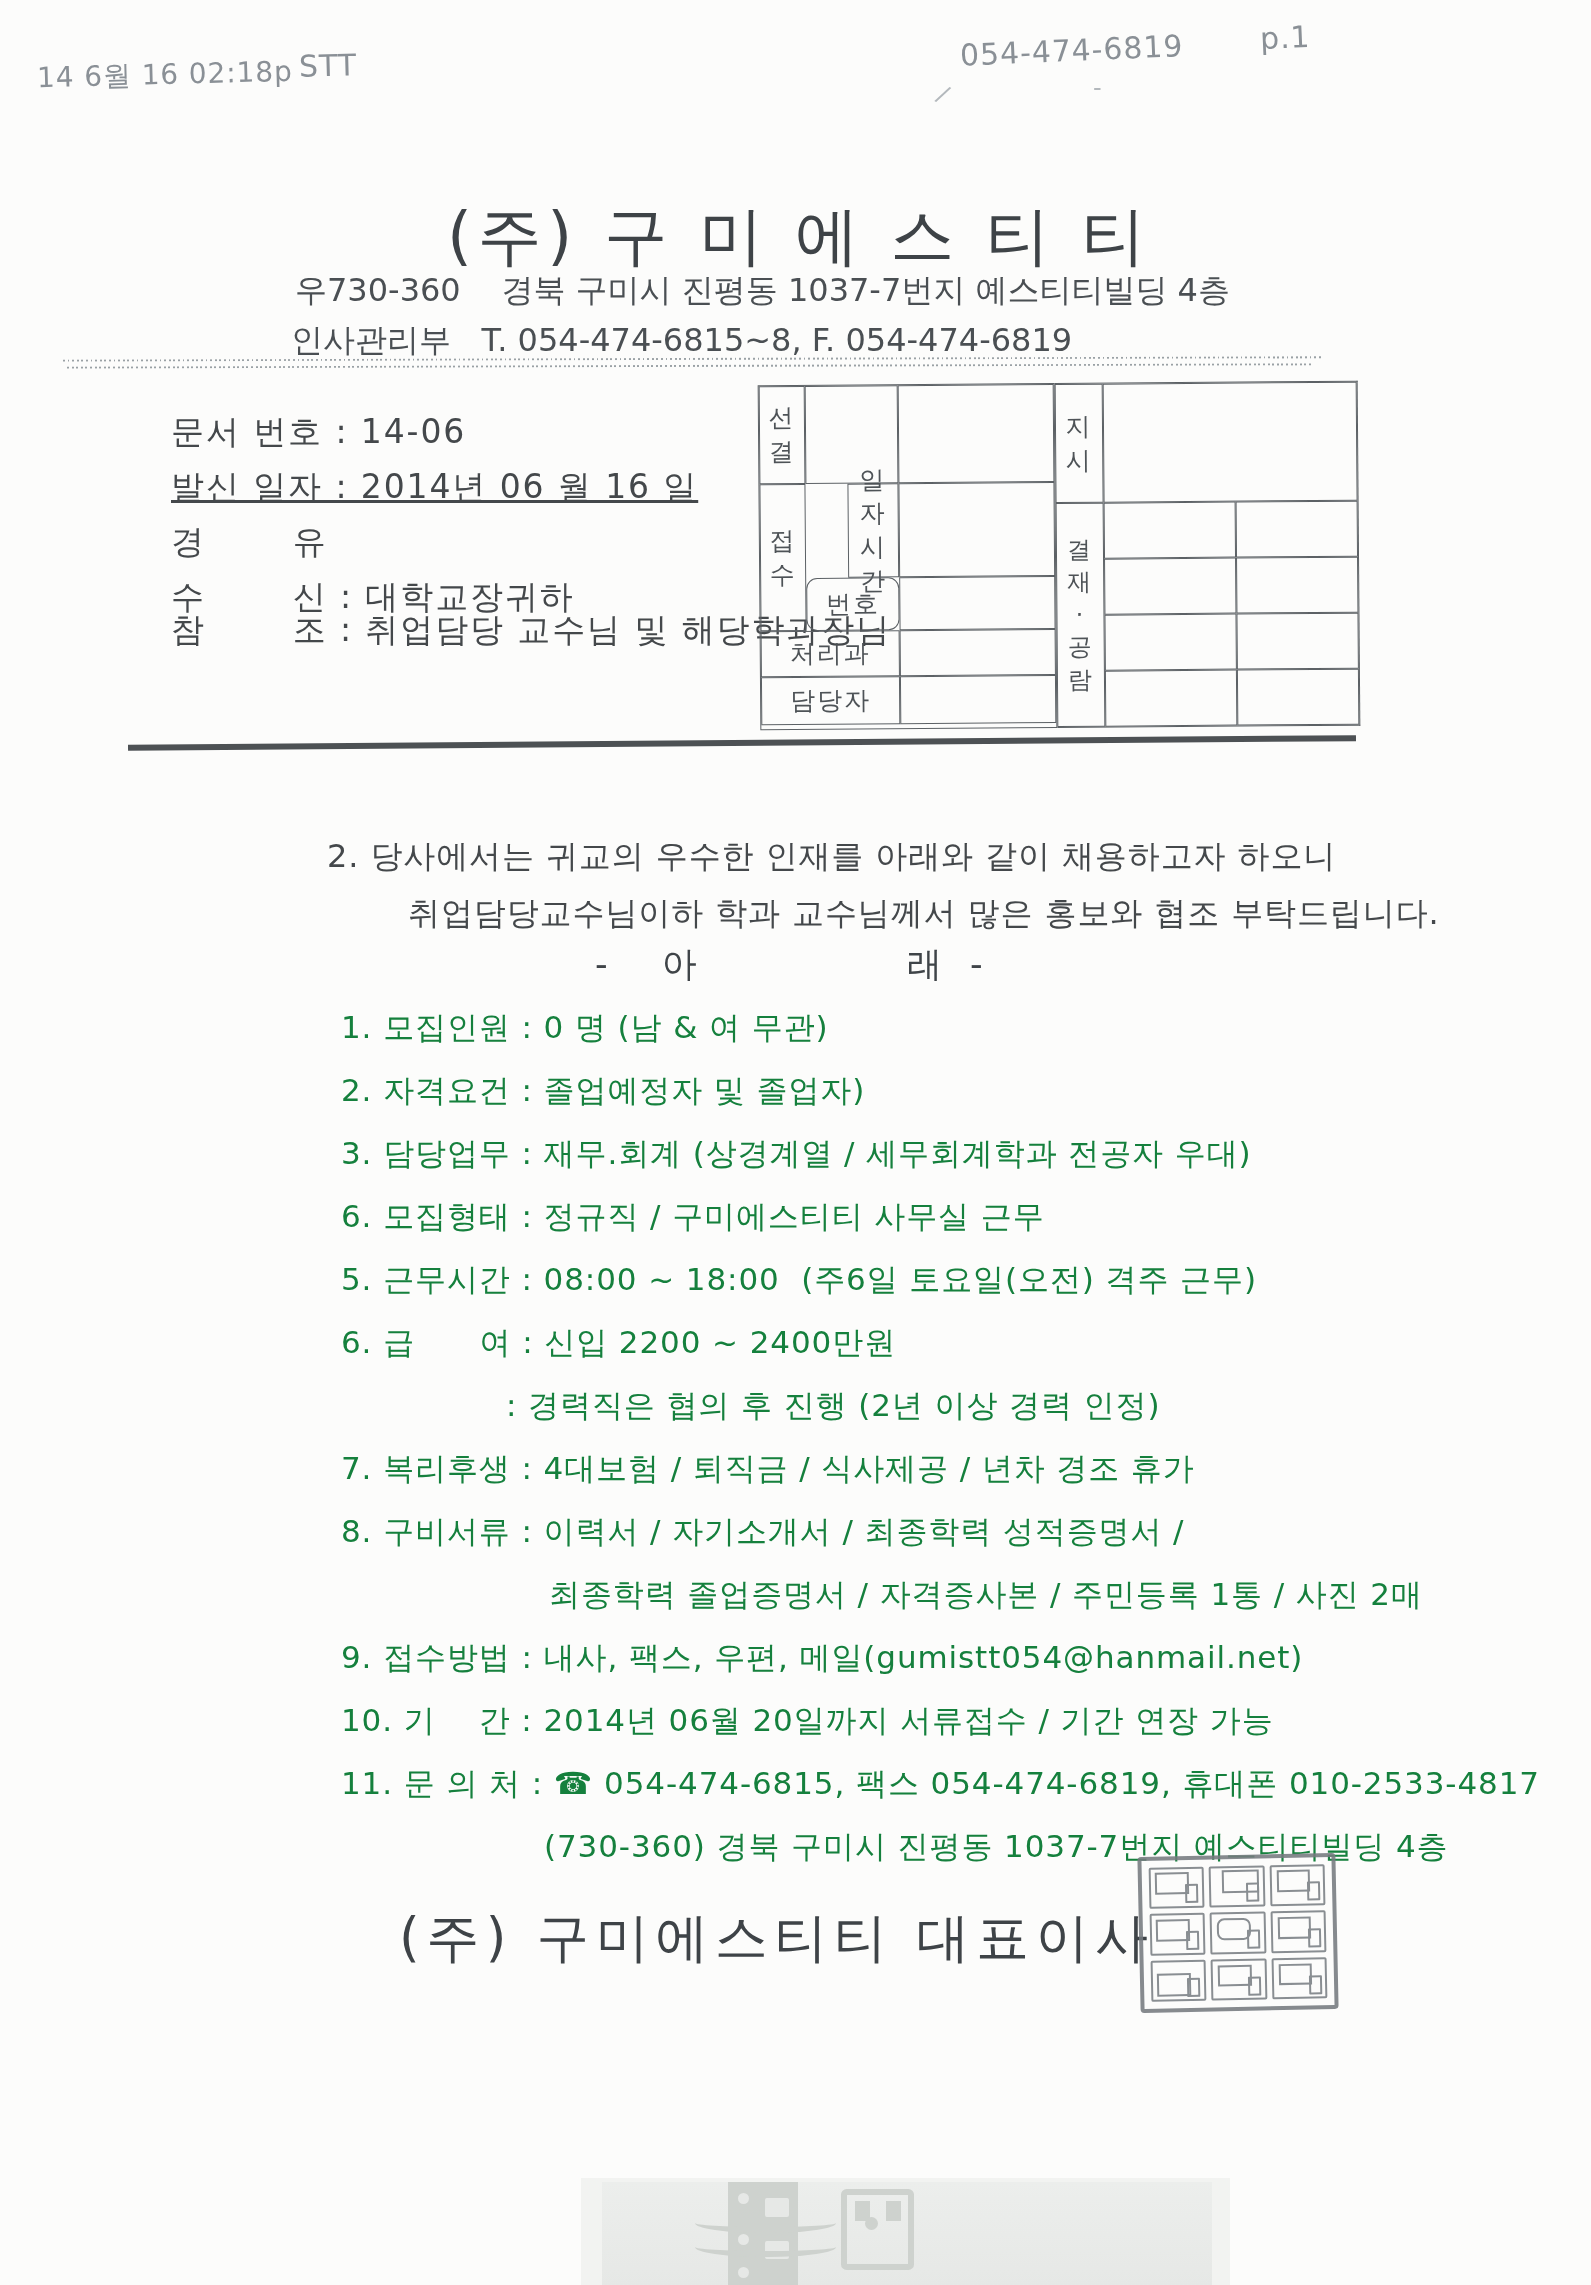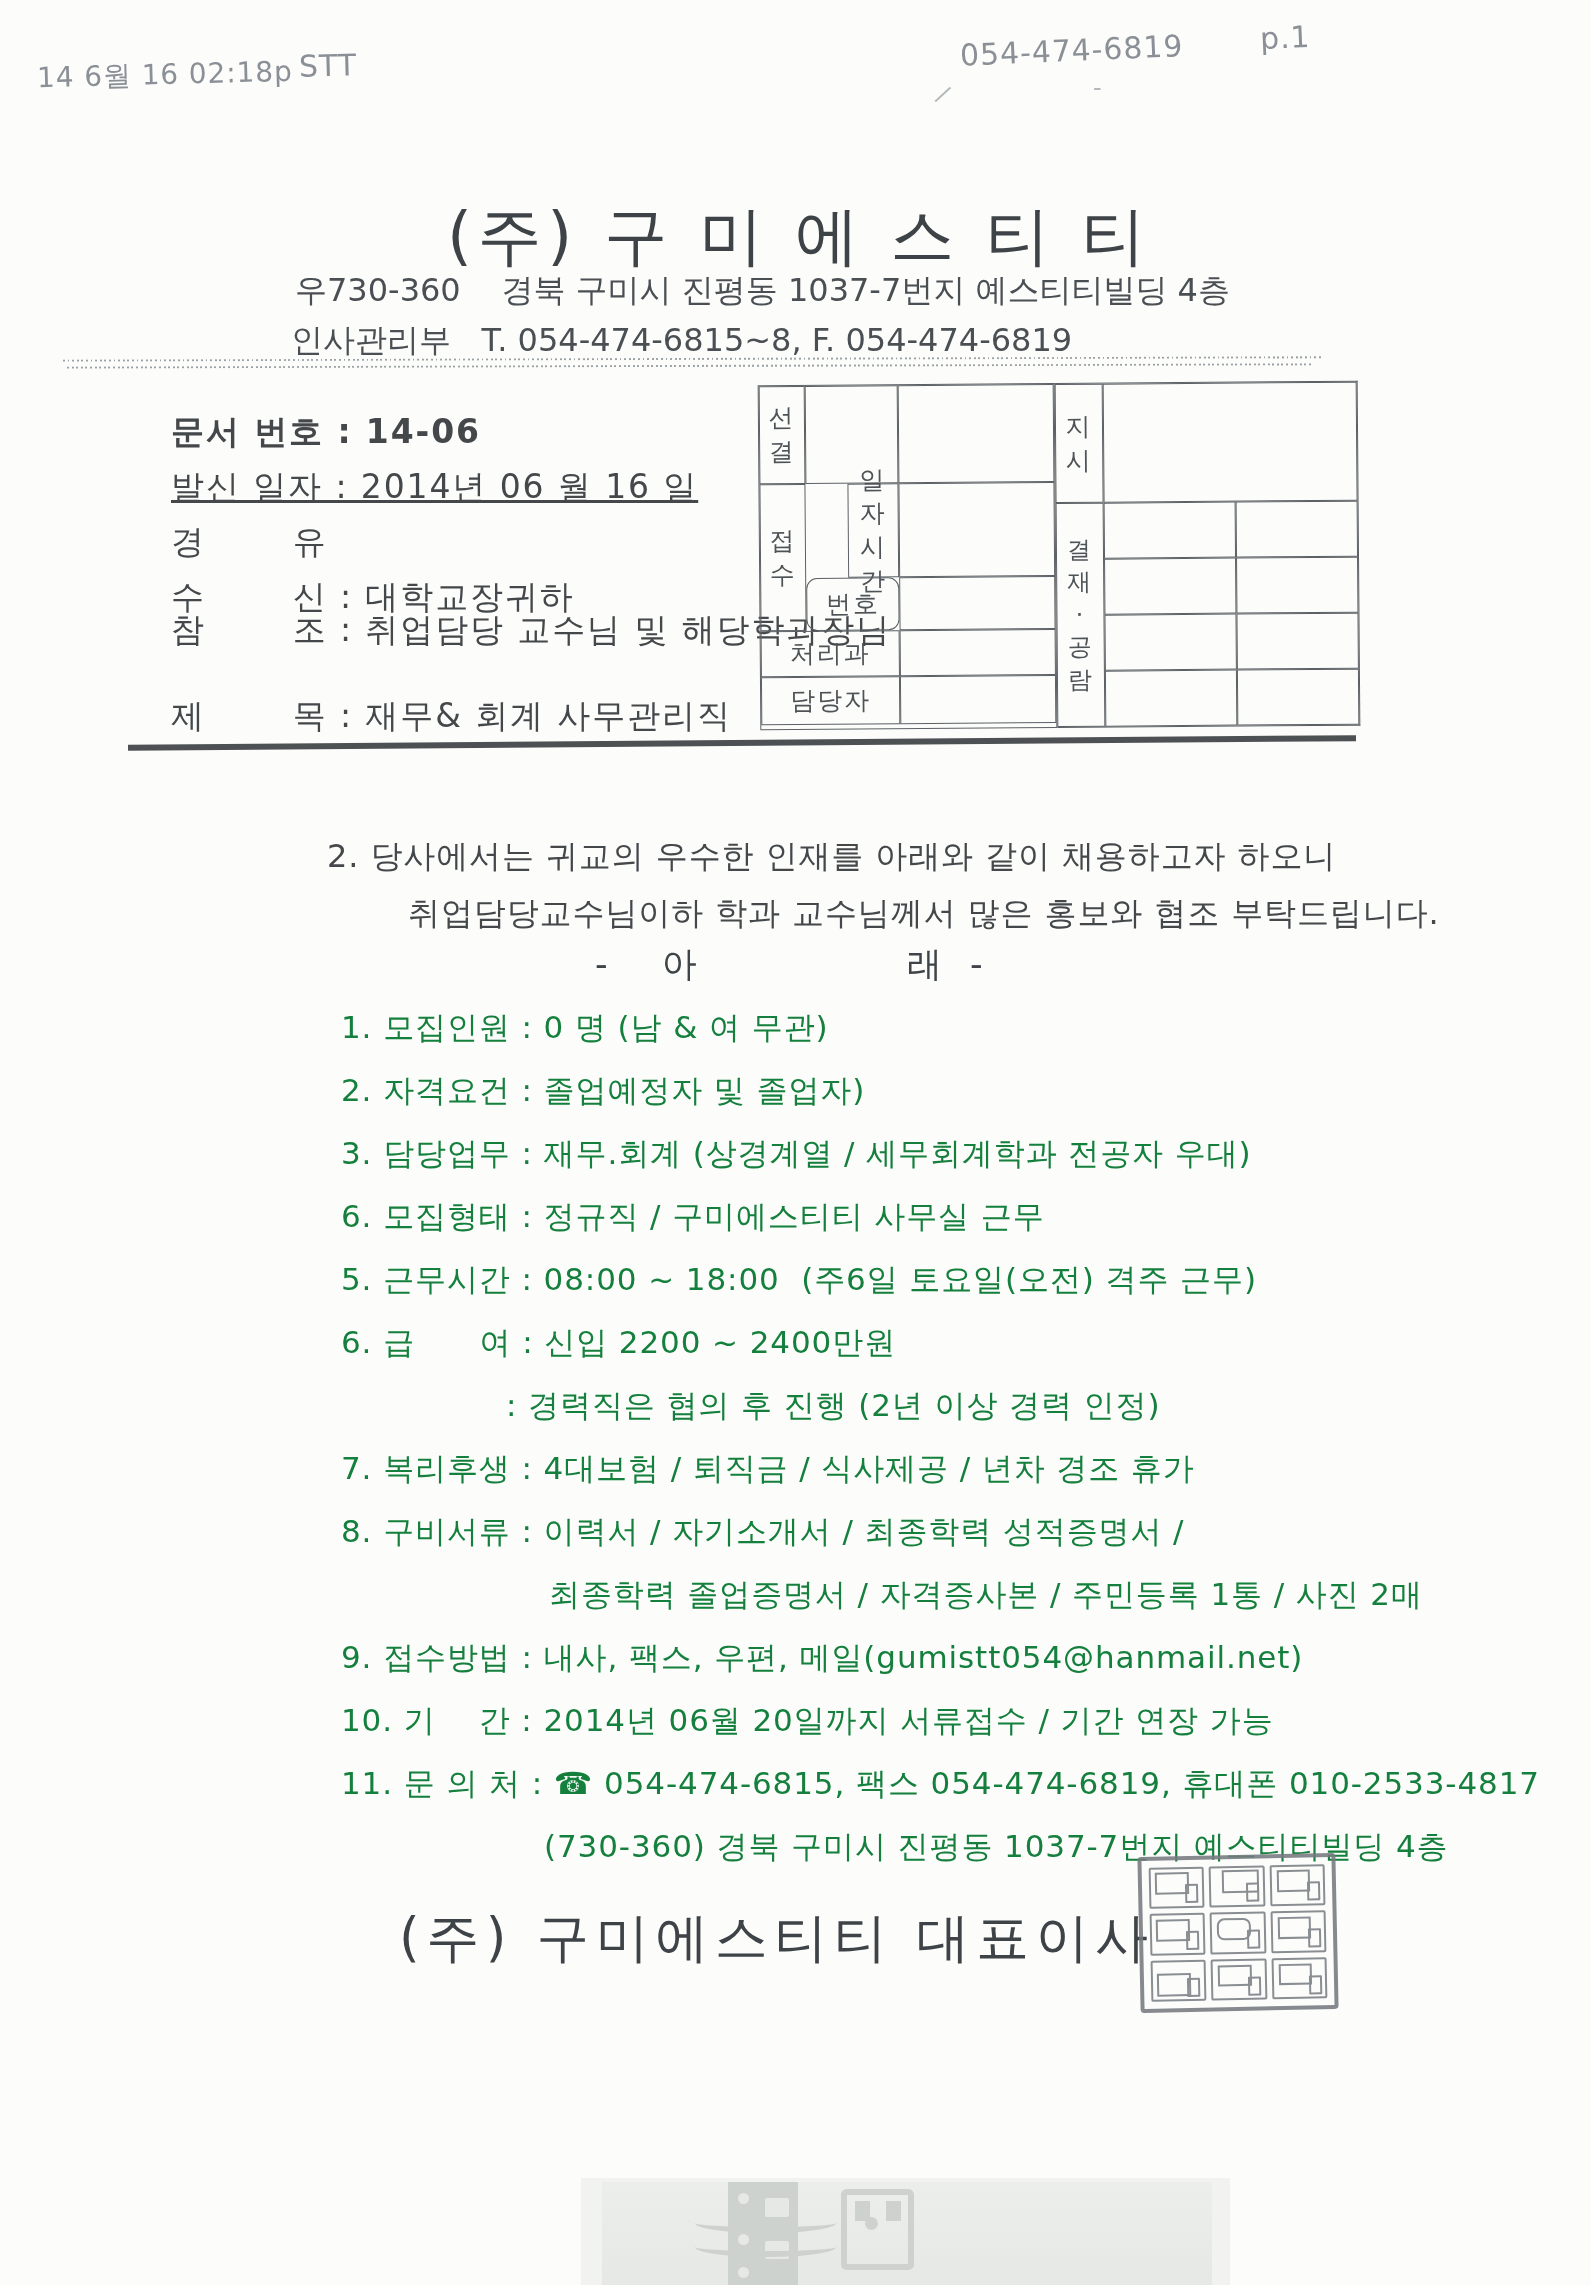--- a/index.html
+++ b/index.html
@@ -30,21 +30,21 @@
     background-image:
       repeating-linear-gradient(90deg,#9aa1a5 0 1.9px,transparent 1.9px 4.6px),
       repeating-linear-gradient(90deg,#9aa1a5 0 1.9px,transparent 1.9px 4.6px);
     background-size:100% 1.9px,99% 1.9px;
     background-position:0 0,3.7px 6.5px;
     background-repeat:no-repeat;
     transform:rotate(-0.15deg);
   }
   
   .doc-line{left:171px;font-size:33px;color:#44484b;letter-spacing:1.9px;}
-  .dl0{top:410px;font-weight:bold;}.dl1{top:465px;text-decoration:underline;}.dl2{top:520px;}.dl3{top:575px;}.dl4{top:608px;}.dl5{top:694px;}
+  .dl0{top:410px;}.dl1{top:465px;text-decoration:underline;}.dl2{top:520px;}.dl3{top:575px;}.dl4{top:608px;}.dl5{top:694px;}
   
   .atable{
     position:absolute;left:759px;top:383px;
     display:flex;transform:rotate(-0.45deg);
     color:#4e5357;
   }
   .agrid{display:grid;border:1.9px solid #5c6165;}
   .agrid-left{grid-template-columns:46px 93px 156px;grid-template-rows:98px 94px 53px 46px 48px;}
   .agrid-right{grid-template-columns:48px 132px 122px;grid-template-rows:119px 56px 56px 56px 56px;border-left:none;}
   .acell{border:0.9px solid #5c6165;display:flex;align-items:center;justify-content:center;
@@ -137,21 +137,20 @@
   <div class="abs co-title">(주) 구 미 에 스 티 티</div>
   <div class="abs co-address">우730-360    경북 구미시 진평동 1037-7번지 예스티티빌딩 4층</div>
   <div class="abs co-dept">인사관리부   T. 054-474-6815~8, F. 054-474-6819</div>
   <div class="abs dotted-rule"></div>
 
   <div class="abs doc-line dl0">문서 번호 : 14-06</div>
   <div class="abs doc-line dl1">발신 일자 : 2014년 06 월 16 일</div>
   <div class="abs doc-line dl2">경       유</div>
   <div class="abs doc-line dl3">수       신 : 대학교장귀하</div>
   <div class="abs doc-line dl4">참       조 : 취업담당 교수님 및 해당학과장님</div>
-  <div class="abs doc-line dl5">제       목 : 재무&amp; 회계 사무관리직</div>
 
   <div class="atable">
     <div class="agrid agrid-left">
       <div class="acell c-seon">선
 결</div>
       <div class="acell c-r1b"></div>
       <div class="acell c-r1c"></div>
       <div class="acell c-jeop">접
 수</div>
       <div class="acell c-ilja">일자

